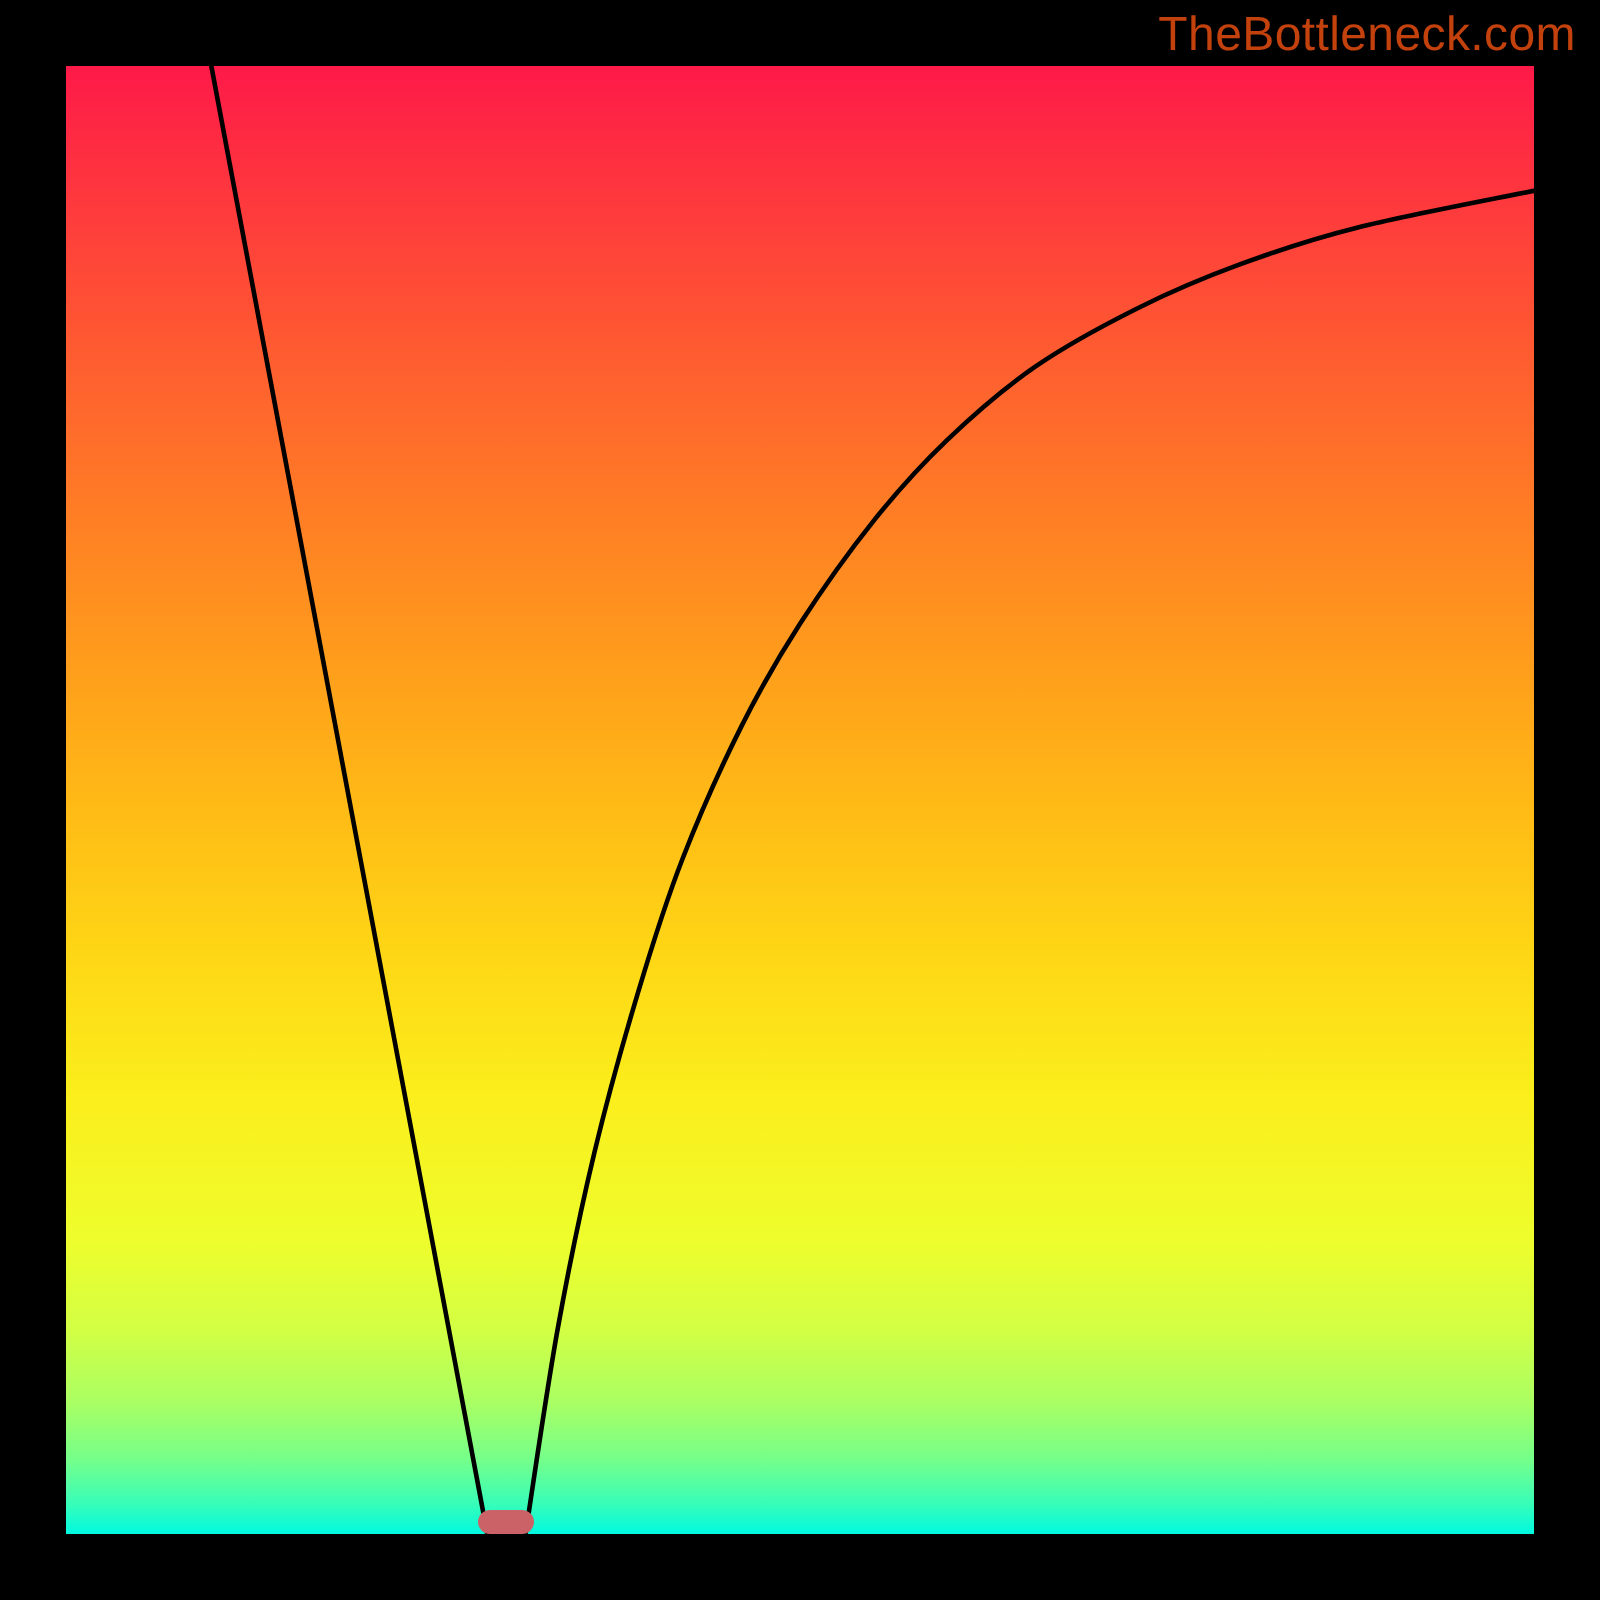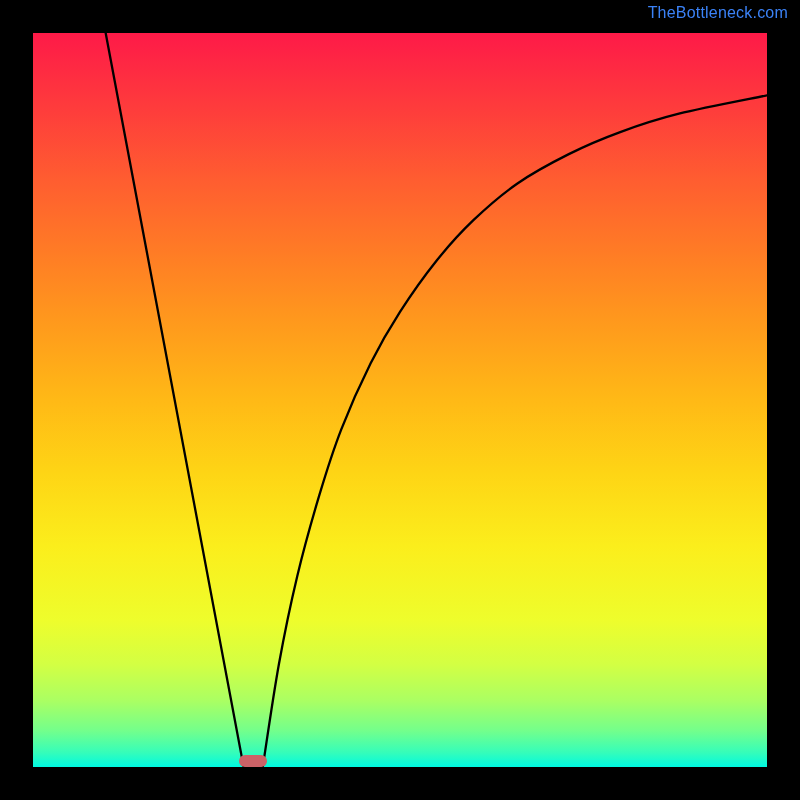--- a/index.html
+++ b/index.html
@@ -14,22 +14,22 @@
   .frame {
     position: relative;
     width: 800px;
     height: 800px;
     background: #000;
   }
   .watermark {
     position: absolute;
     top: 4px;
     right: 12px;
-    color: #3b82f6;
-    font-size: 16px;
+    color: #c2410c;
+    font-size: 24px;
     font-weight: 400;
     letter-spacing: 0.2px;
     z-index: 5;
   }
   .plot {
     position: absolute;
     left: 33px;
     top: 33px;
     width: 734px;
     height: 734px;

